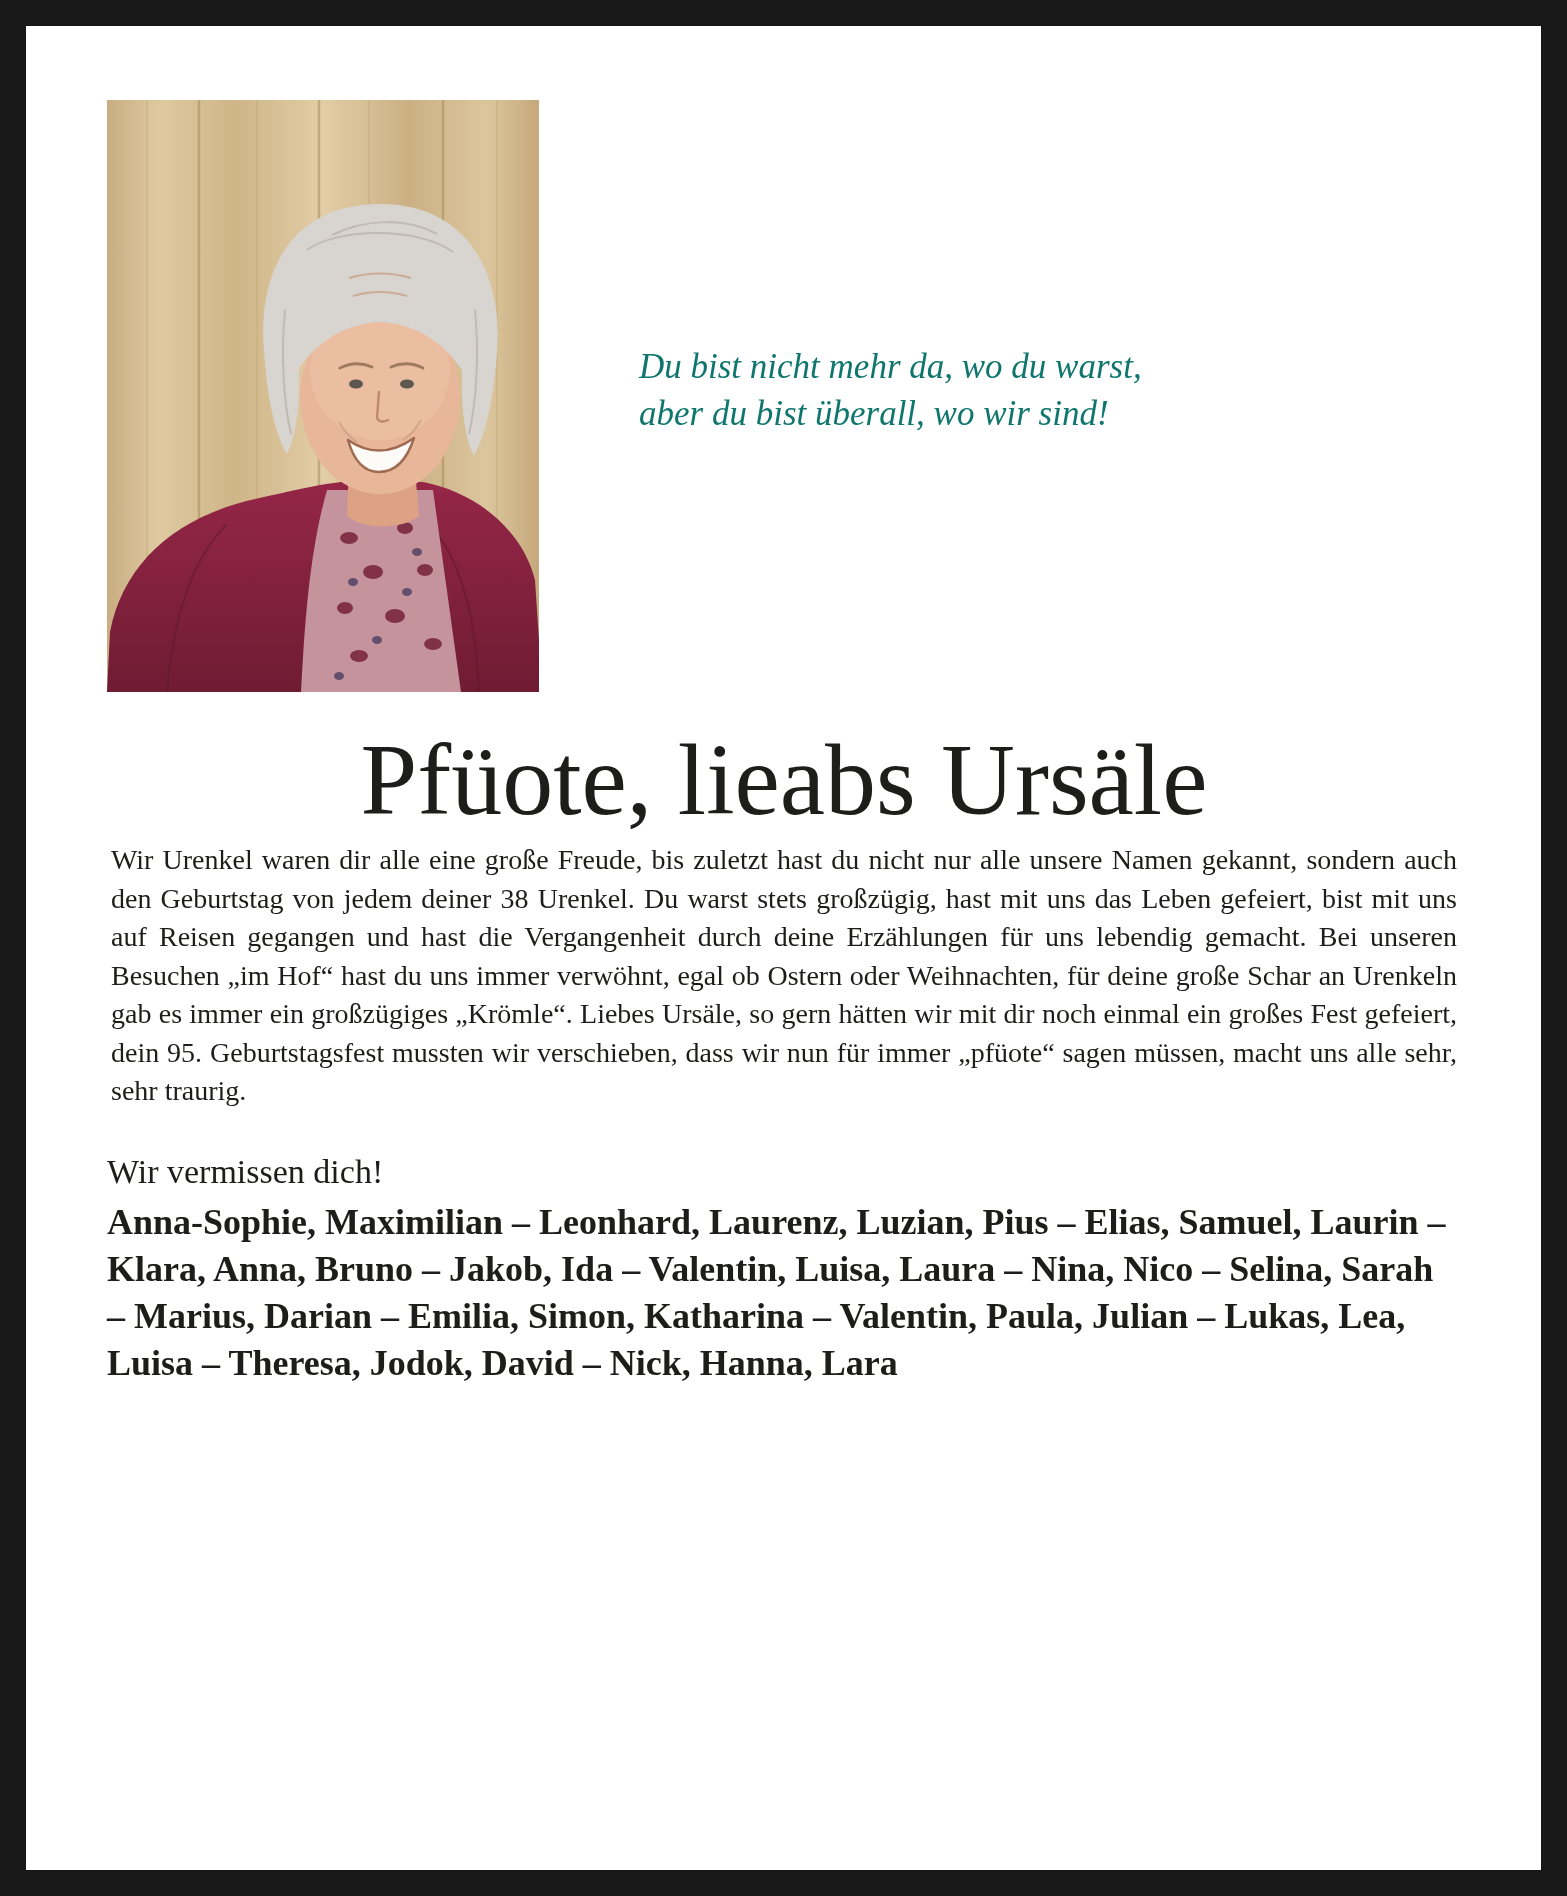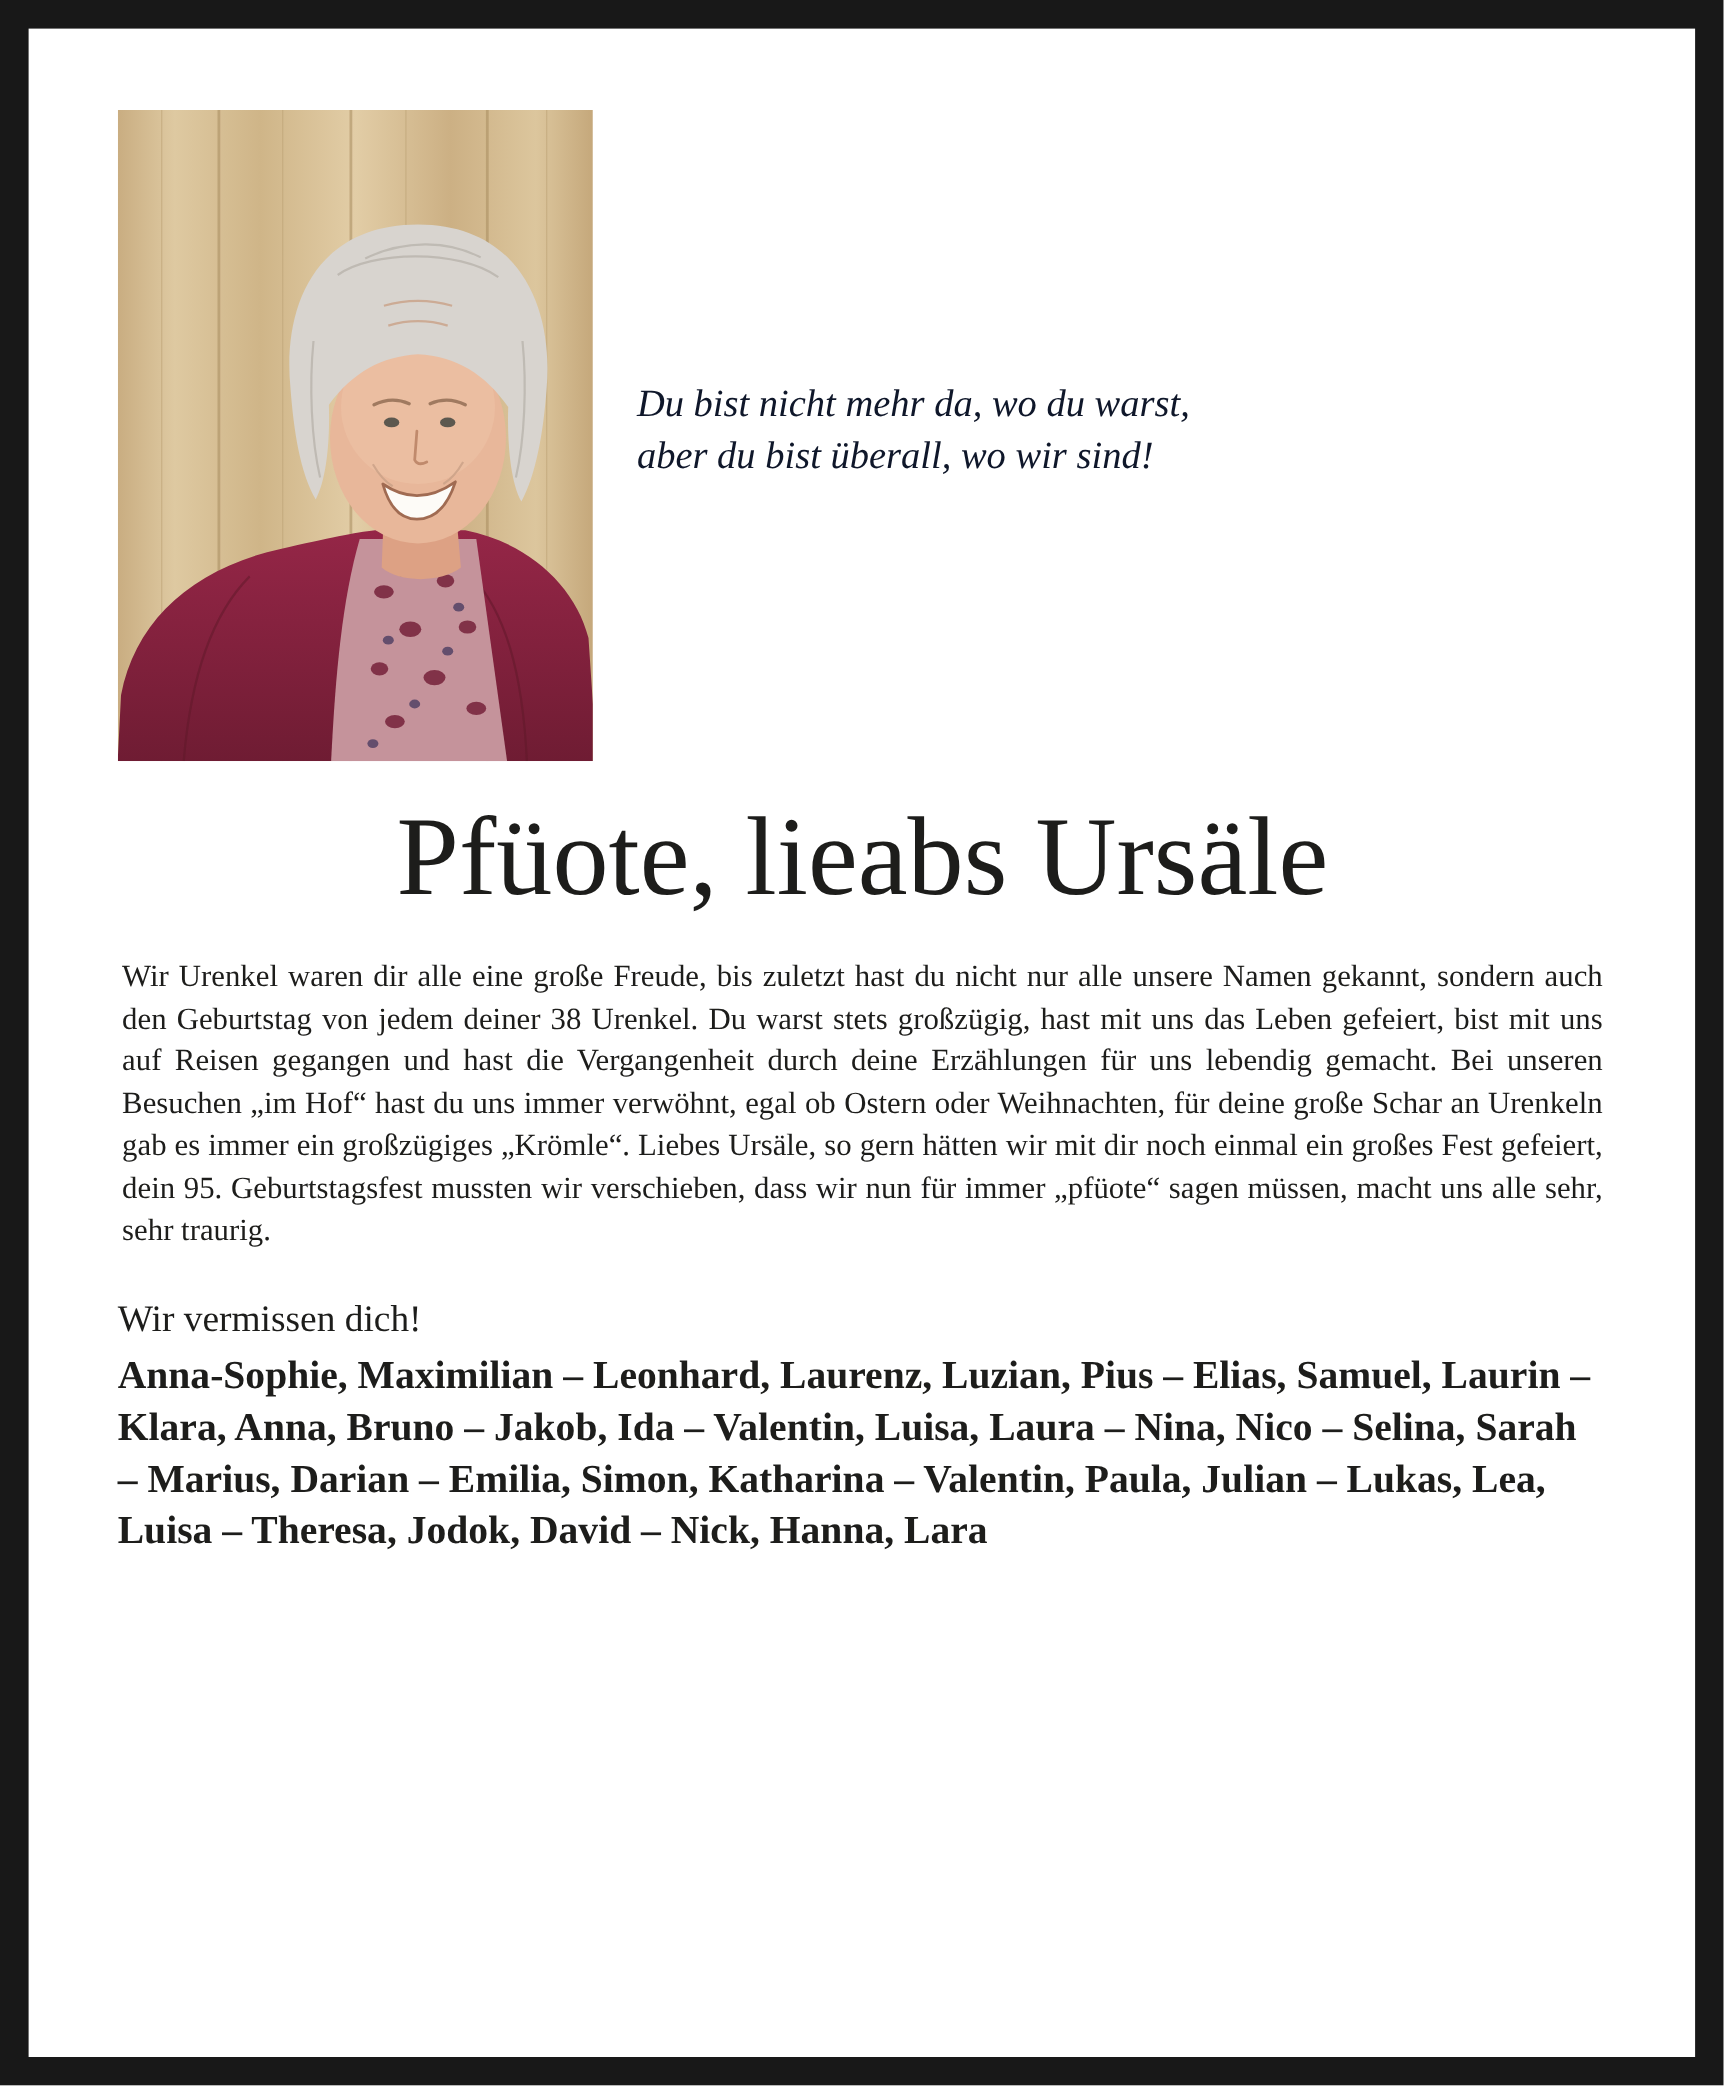--- a/index.html
+++ b/index.html
@@ -28,30 +28,30 @@
     align-items: flex-start;
   }
   .photo {
     flex: 0 0 auto;
     width: 432px;
     height: 592px;
     overflow: hidden;
   }
   .photo svg { display: block; }
   .quote {
-    margin-left: 40px;
+    margin-left: 100px;
     padding-top: 244px;
     font-style: italic;
     font-size: 35px;
     line-height: 1.34;
-    color: #0f172a;
+    color: #0f766e;
     white-space: nowrap;
   }
   .title {
-    margin: 34px 0 36px 0;
+    margin: 34px 0 8px 0;
     font-weight: 400;
     font-size: 102px;
     line-height: 1.05;
     text-align: center;
     letter-spacing: 0;
     color: #1d1d1b;
   }
   .body-text {
     margin: 4px;
     font-size: 28px;

